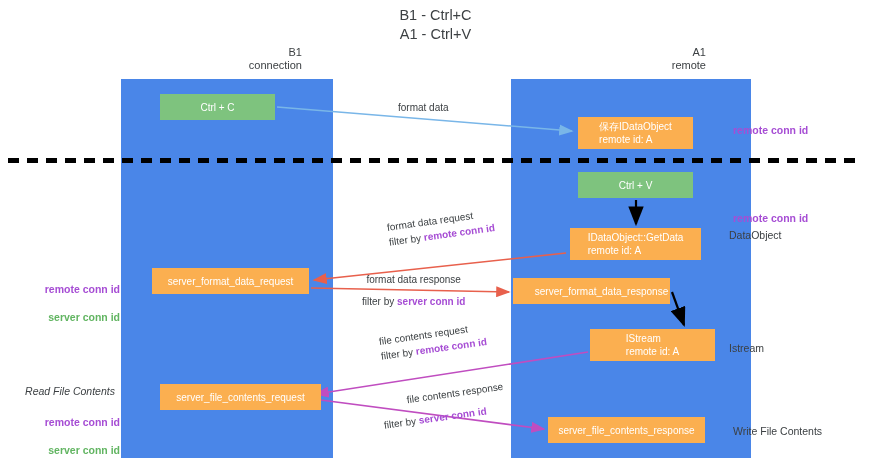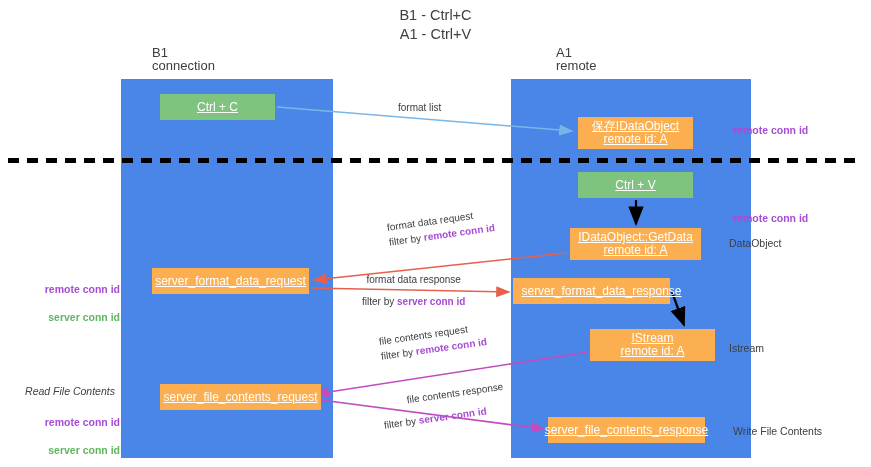--- a/index.html
+++ b/index.html
@@ -17,38 +17,38 @@
   #lane-b1{left:121px;top:79px;width:212px;height:379px;}
   #lane-a1{left:511px;top:79px;width:240px;height:379px;}
 
   
   #title{
     position:absolute;left:0;top:6px;width:871px;
     text-align:center;font-size:14.5px;line-height:19px;color:#3c4043;
     white-space:pre-line;
   }
   .lane-head{
-    position:absolute;text-align:left;font-size:13px;line-height:13px;
+    position:absolute;text-align:right;font-size:11px;line-height:13px;
     color:#3c4043;white-space:pre-line;
   }
   #head-b1{left:152px;top:46px;width:150px;}
   #head-a1{left:556px;top:46px;width:150px;}
 
   
   #divider{
     position:absolute;left:8px;top:158px;width:855px;height:5px;
     background-image:repeating-linear-gradient(to right,#000 0 11px,transparent 11px 19px);
   }
 
   
   .node{
     position:absolute;box-sizing:border-box;
     display:flex;flex-direction:column;align-items:center;justify-content:center;
-    color:#ffffff;font-size:12px;line-height:13px;text-align:center;
-    white-space:pre-line;padding:2px 4px;text-decoration:underline;
+    color:#ffffff;font-size:10px;line-height:13px;
+    white-space:pre-line;padding:2px 4px;
   }
   .green{background:#7ec37e;}
   .orange{background:#fbaf50;}
 
   #n-ctrlc{left:160px;top:94px;width:115px;height:26px;}
   #n-idataobject{left:578px;top:117px;width:115px;height:32px;}
   #n-ctrlv{left:578px;top:172px;width:115px;height:26px;}
   #n-getdata{left:570px;top:228px;width:131px;height:32px;}
   #n-fmt-req{left:152px;top:268px;width:157px;height:26px;}
   #n-fmt-res{left:513px;top:278px;width:157px;height:26px;padding-left:24px;}
@@ -57,21 +57,21 @@
   #n-file-res{left:548px;top:417px;width:157px;height:26px;}
 
   
   .side{position:absolute;font-size:10.5px;line-height:14px;white-space:pre-line;}
   .purple{color:#a64dd4;font-weight:bold;}
   .greenish{color:#62b562;font-weight:bold;}
   .dark{color:#3c4043;}
 
   #lbl-remote1{left:733px;top:123px;}
   #lbl-remote2{left:733px;top:211px;}
-  #lbl-dataobject{left:729px;top:236px;}
+  #lbl-dataobject{left:729px;top:228px;}
   #lbl-istream{left:729px;top:341px;}
   #lbl-write{left:733px;top:424px;}
 
   #lbl-left-conn{left:20px;top:268px;width:100px;text-align:right;}
   #lbl-read{left:20px;top:384px;width:100px;text-align:center;font-style:italic;}
   #lbl-left-conn2{left:20px;top:401px;width:100px;text-align:right;}
 
   
   .edge-lbl{
     position:absolute;font-size:10px;line-height:15px;white-space:nowrap;
@@ -144,21 +144,21 @@
   <div class="node green" id="n-ctrlv">Ctrl + V</div>
   <div class="node orange" id="n-getdata">IDataObject::GetData
 remote id: A</div>
   <div class="node orange" id="n-fmt-req">server_format_data_request</div>
   <div class="node orange" id="n-fmt-res">server_format_data_response</div>
   <div class="node orange" id="n-istream">IStream
 remote id: A</div>
   <div class="node orange" id="n-file-req">server_file_contents_request</div>
   <div class="node orange" id="n-file-res">server_file_contents_response</div>
 
-  <div class="edge-lbl" id="el-formatlist">format list</div>
+  <div class="edge-lbl" id="el-formatlist">format data</div>
 
   <div class="edge-lbl" id="el-fdreq">
     <div>format data request</div>
     <div><span>filter by </span><b class="purple">remote conn id</b></div>
   </div>
 
   <div class="edge-lbl" id="el-fdres">
     <div style="text-align:center">format data response</div>
     <div style="margin-top:7px"><span>filter by </span><b class="purple">server conn id</b></div>
   </div>

